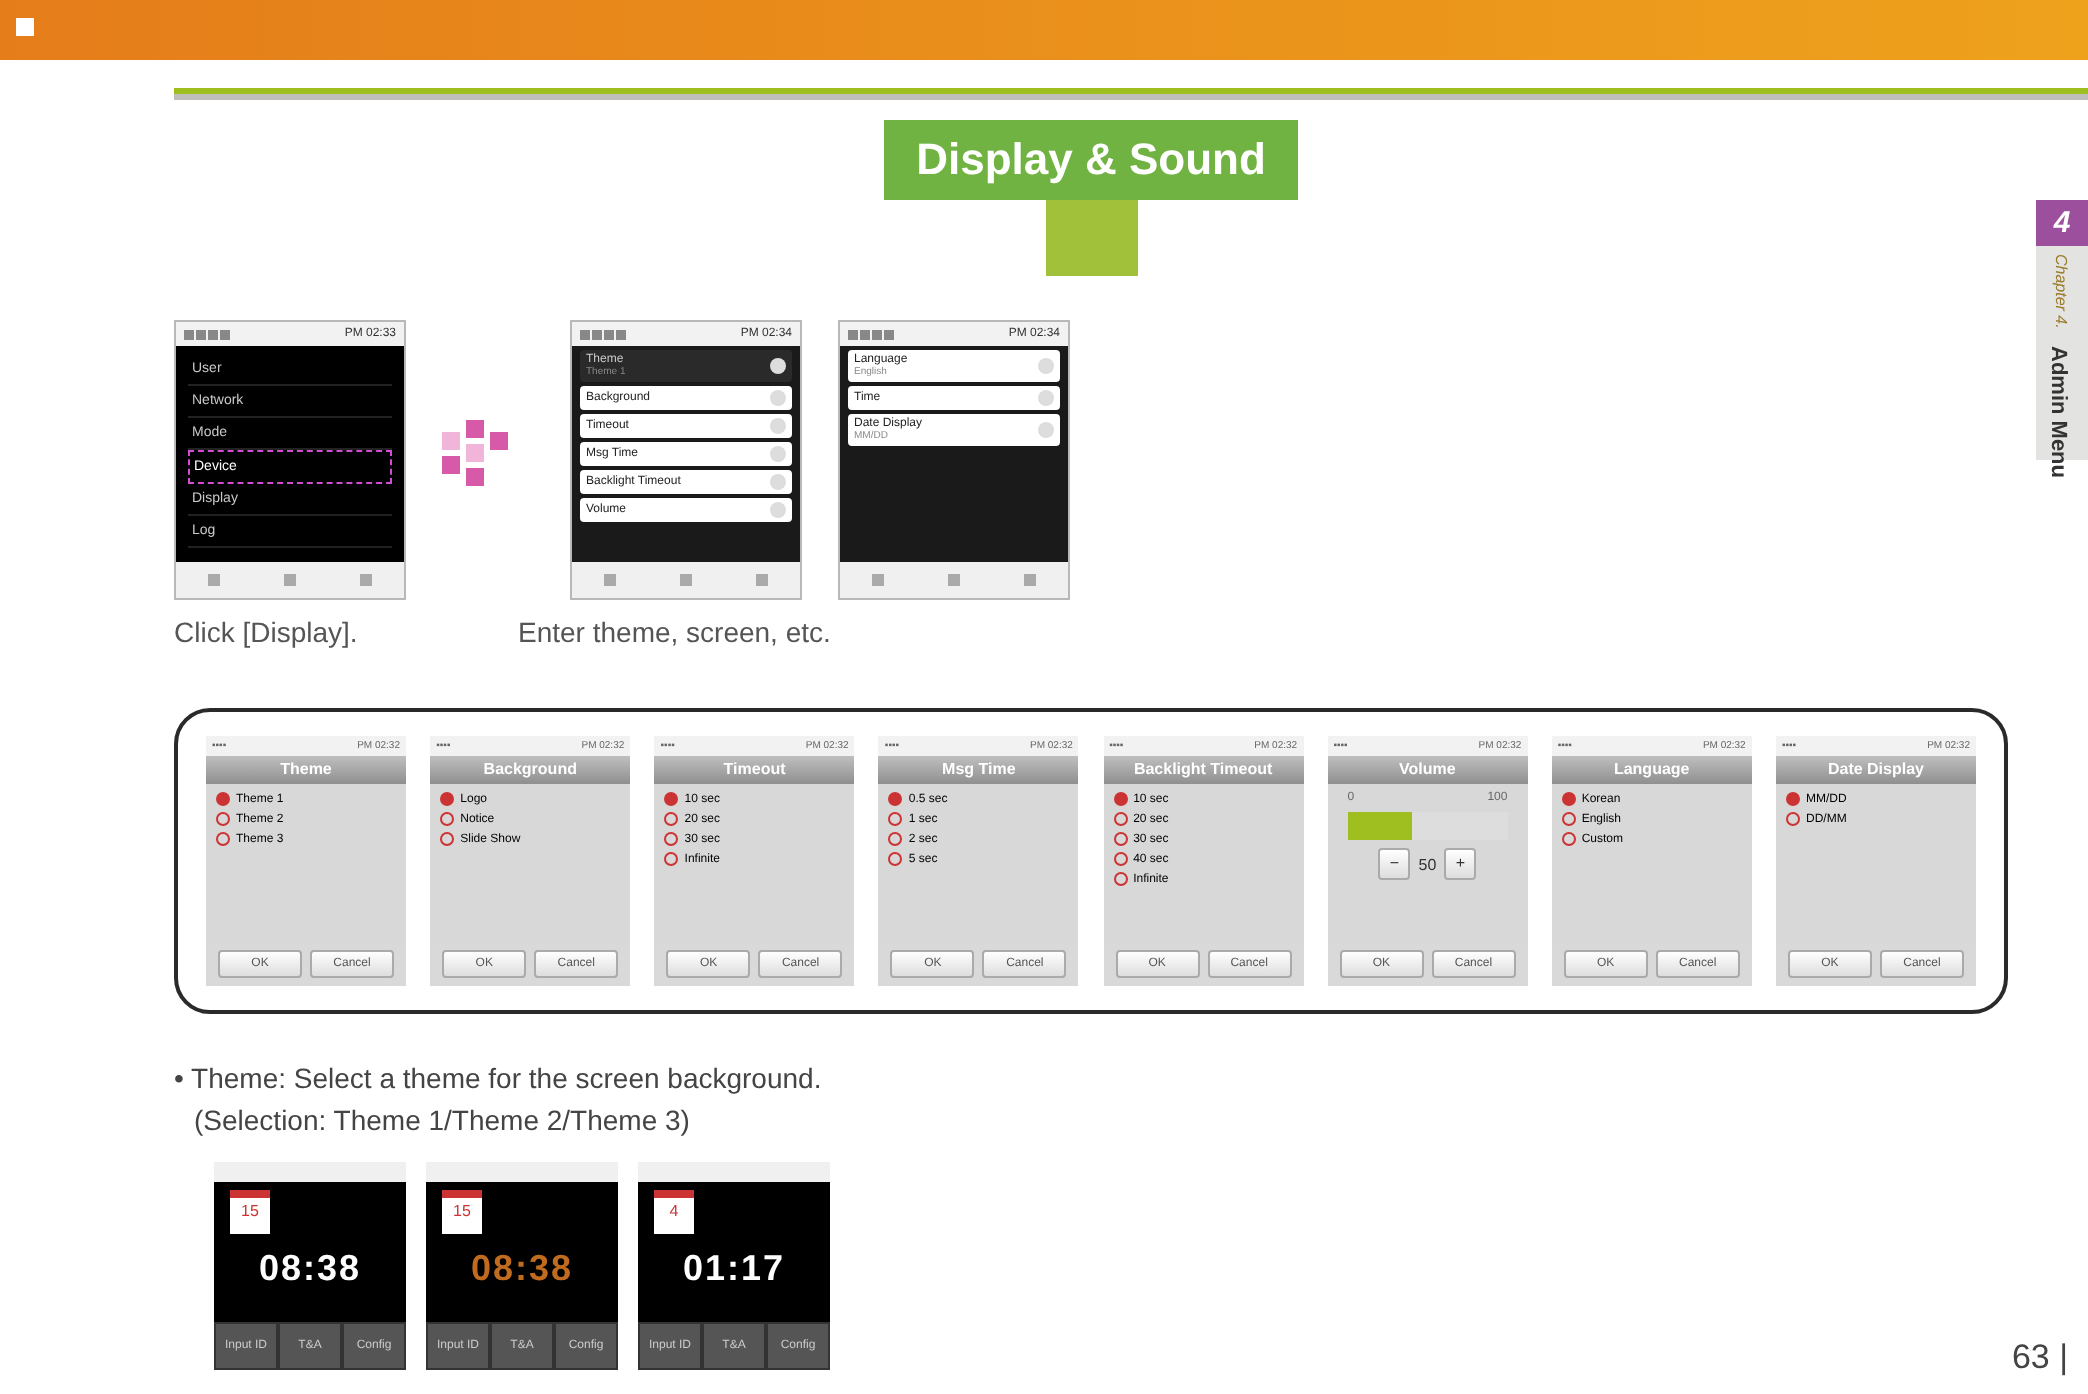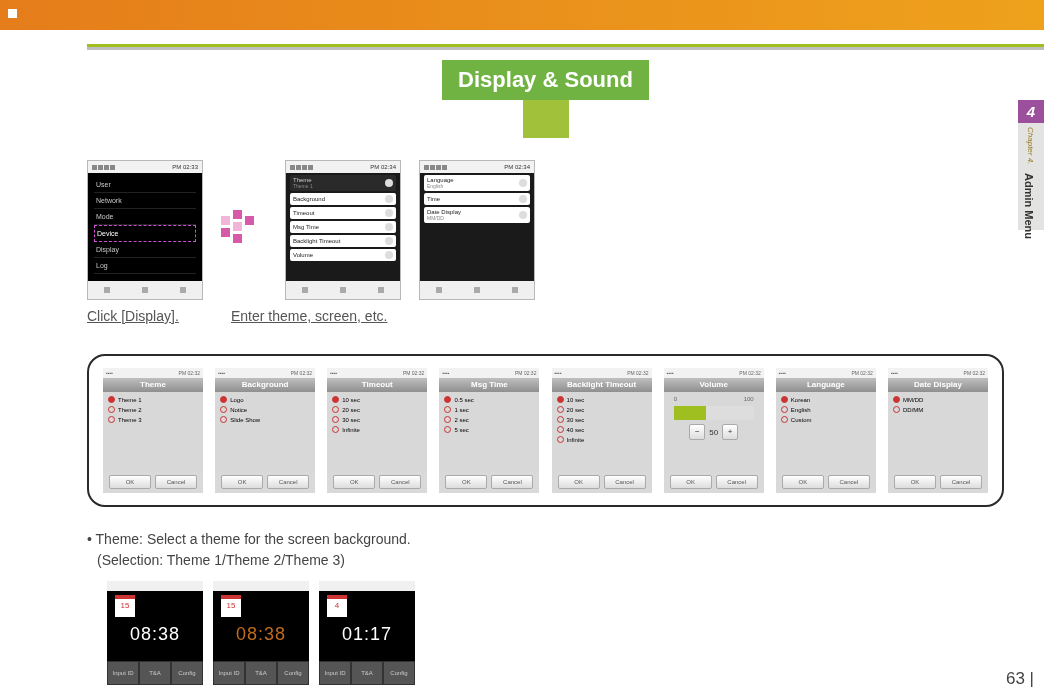--- a/index.html
+++ b/index.html
@@ -22,40 +22,40 @@
   .shot-body2 { position: absolute; top: 12px; left: 0; right: 0; bottom: 18px; background: #1a1a1a; color: #fff; padding: 2px 4px; display: flex; flex-direction: column; gap: 2px; }
   .shot-bottom { position: absolute; bottom: 0; left: 0; right: 0; height: 18px; background: #f0f0f0; display: flex; justify-content: space-around; align-items: center; }
   .shot-bottom i { width: 6px; height: 6px; background: #aaa; display: inline-block; }
   .list-item { font-size: 7px; color: #c9c9c9; padding: 4px 2px; border-bottom: 1px solid #222; }
   .list-item.hl { border: 1px dashed #d14dd1; color: #fff; }
   .row2-item { display: flex; justify-content: space-between; align-items: center; background: #fff; color: #222; border-radius: 2px; padding: 2px 3px; font-size: 6px; }
   .row2-item.dark { background: #2a2a2a; color: #ccc; }
   .chev { width: 8px; height: 8px; border-radius: 50%; background: #ddd; display: inline-block; }
   .arrow-shape { position: relative; width: 46px; height: 40px; }
   .arrow-shape span { position: absolute; width: 9px; height: 9px; }
-  .captions { display: flex; gap: 24px; margin-top: 8px; font-size: 14px; color: #555; text-decoration: underline; }
+  .captions { display: flex; gap: 52px; margin-top: 8px; font-size: 14px; color: #555; }
   .captions div:first-child { width: 120px; }
   .frame { margin-top: 30px; border: 2px solid #2a2a2a; border-radius: 18px; padding: 12px 14px; display: flex; gap: 8px; justify-content: space-between; }
   .minishot { width: 100px; height: 125px; background: #d9d9d9; position: relative; font-size: 6px; }
   .minishot .ms-top { position: absolute; top: 0; left: 0; right: 0; height: 10px; background: #f2f2f2; display:flex; justify-content:space-between; align-items:center; padding:0 3px; font-size:5px; color:#666;}
   .minishot .ms-title { position: absolute; top: 10px; left: 0; right: 0; height: 14px; background: linear-gradient(#bfbfbf,#8f8f8f); color: #fff; text-align: center; line-height: 14px; font-size: 8px; font-weight: bold; }
   .minishot .ms-body { position: absolute; top: 24px; left: 0; right: 0; bottom: 22px; background: #d8d8d8; padding: 4px 5px; display: flex; flex-direction: column; gap: 3px; }
   .minishot .ms-btn { position: absolute; bottom: 4px; left: 6px; right: 6px; height: 14px; display: flex; gap: 4px; }
   .minishot .ms-btn span { flex: 1; background: linear-gradient(#fff,#ddd); border: 1px solid #aaa; border-radius: 2px; text-align: center; font-size: 6px; line-height: 12px; color: #555; }
   .radio { display: flex; align-items: center; gap: 3px; }
   .radio i { width: 7px; height: 7px; border: 1px solid #c33; border-radius: 50%; display: inline-block; }
   .radio.sel i { background: #c33; }
   .vol-body { display:flex; flex-direction:column; align-items:center; justify-content:center; gap:4px; }
   .vol-ctrl { display:flex; align-items:center; gap:4px; color:#333; font-size:8px;}
   .vol-ctrl .vb { width:16px; height:16px; background:linear-gradient(#fff,#ddd); border:1px solid #aaa; text-align:center; line-height:14px; border-radius:2px;}
   .notes { margin-top: 22px; font-size: 14px; color: #444; line-height: 1.5; }
   .theme-thumbs { display: flex; gap: 10px; margin-top: 10px; margin-left: 20px; }
   .theme-thumbs .tt { width: 96px; height: 104px; background: #000; position: relative; font-size: 9px; color: #fff; }
   .tt .tt-top { position:absolute; top:0; left:0; right:0; height:10px; background:#f0f0f0;}
-  .tt .tt-time { position:absolute; top:40px; left:0; right:0; text-align:center; font-size:18px; font-weight:normal; letter-spacing:1px;}
+  .tt .tt-time { position:absolute; top:40px; left:0; right:0; text-align:center; font-size:18px; font-weight:bold; letter-spacing:1px;}
   .tt .tt-bot { position:absolute; bottom:0; left:0; right:0; height:24px; display:flex;}
   .tt .tt-bot span { flex:1; background:#555; border:1px solid #333; font-size:6px; text-align:center; line-height:22px; color:#ccc;}
   .tt1 { background: linear-gradient(#1a3a8a,#0a1a4a); }
   .tt2 { background: #f3efe8; }
   .tt2 .tt-time { color:#c06b1e; }
   .tt3 { background: linear-gradient(#e5722a,#c14d0e); }
   .cal { position:absolute; top:14px; left:8px; width:20px; height:22px; background:#fff; color:#c33; font-size:8px; text-align:center; line-height:14px; border-top:4px solid #c33; }
   .side-tab { position: absolute; right: 0; top: 100px; width: 26px; height: 130px; display: flex; flex-direction: column; }
   .side-num { background: #9c4f9c; color: #fff; font-size: 15px; font-style: italic; font-weight: bold; text-align: center; padding: 3px 0; }
   .side-label { background: #e3e3e1; flex: 1; position: relative; }

